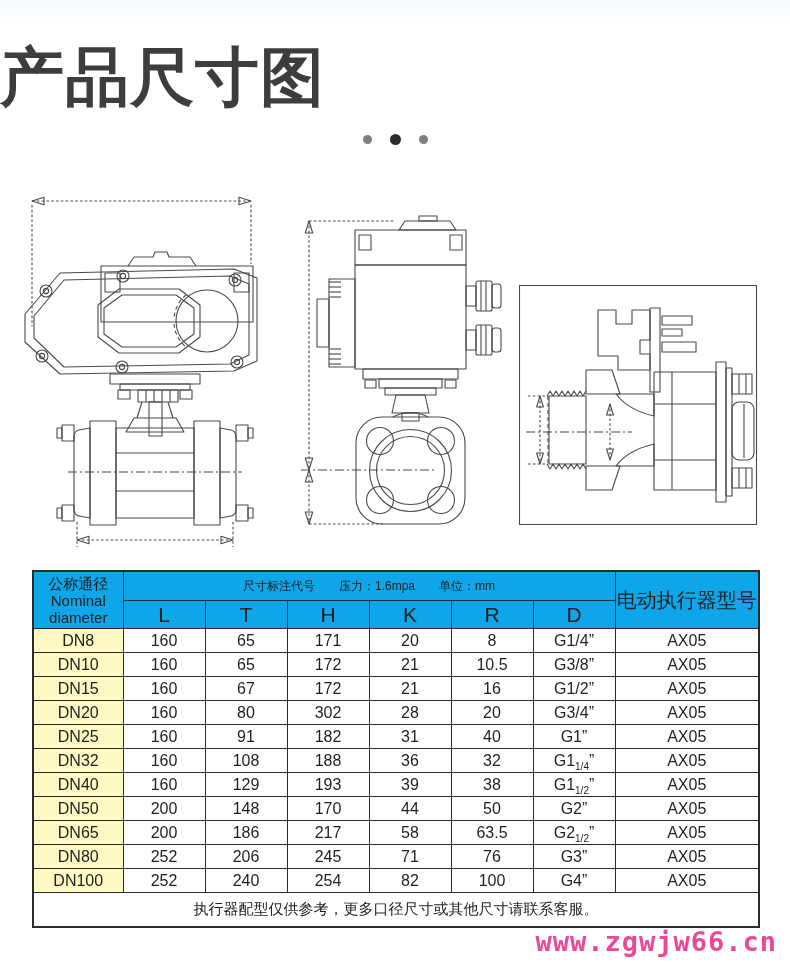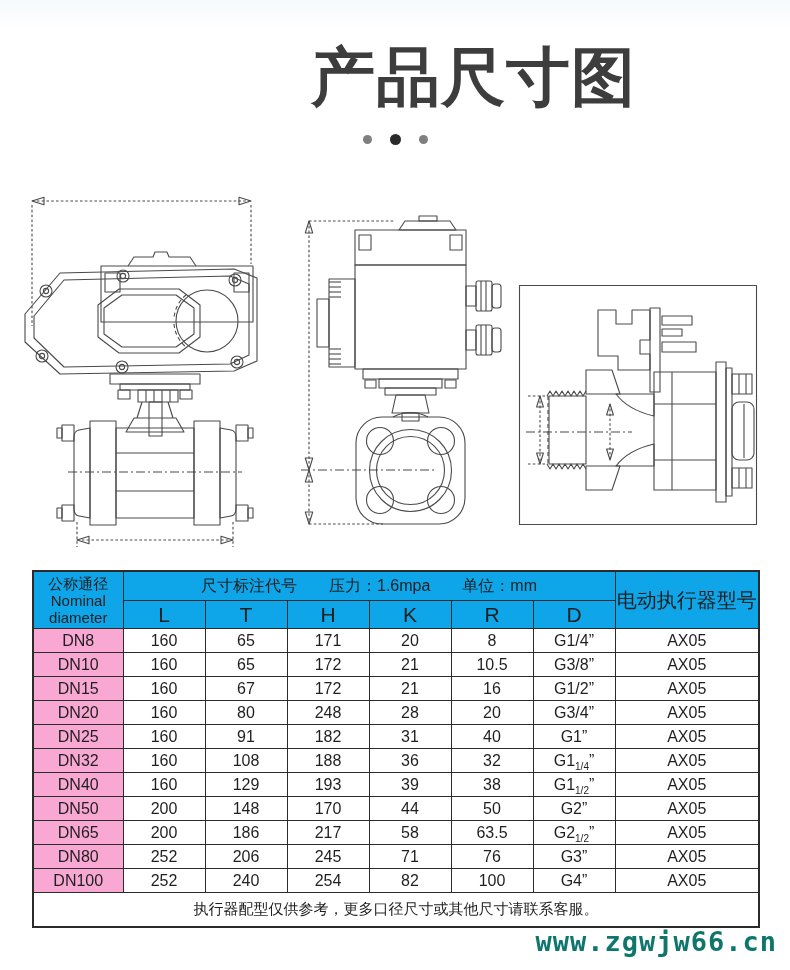--- a/index.html
+++ b/index.html
@@ -2,21 +2,21 @@
 <html><head>
 <meta charset="utf-8">
 <style>
   html,body { margin:0; padding:0; }
   body {
     width:790px; height:970px; position:relative; overflow:hidden;
     background:#ffffff; font-family:"Liberation Sans", sans-serif;
   }
   .topband { position:absolute; top:0; left:0; width:790px; height:30px;
     background:linear-gradient(#f6f9fc,#ffffff); }
-  .page-title { position:absolute; top:42px; left:0; width:636px; text-align:right;
+  .page-title { position:absolute; top:42px; left:0; width:636px; text-align:left;
     font-size:64px; font-weight:bold; color:#3d3d3d; letter-spacing:1px; line-height:1.1; }
   .dots { position:absolute; top:134px; left:0; width:790px; display:flex;
     justify-content:center; align-items:center; gap:18px; }
   .dot { width:9px; height:9px; border-radius:50%; background:#7f7f7f; }
   .dot.mid { width:11px; height:11px; background:#2a2a2a; }
 
   .drawing { position:absolute; }
 
   
   svg.drawing * { fill:none; stroke:#4a4a4a; stroke-width:1.1; stroke-linejoin:round; stroke-linecap:butt; }
@@ -32,31 +32,31 @@
   .arrow { fill:#333333; stroke:none; }
   .dimtext   { fill:#2b2b2b; stroke:none !important; font-size:21px; font-family:"Liberation Sans",sans-serif; }
   .dimtext-s { fill:#2b2b2b; stroke:none !important; font-size:17px; font-family:"Liberation Sans",sans-serif; }
 
   
   table.spec { position:absolute; top:570px; left:32px; width:726px;
     border-collapse:collapse; table-layout:fixed; border:2px solid #2b2b2b; }
   table.spec th, table.spec td { border:1px solid #2b2b2b; text-align:center;
     padding:0; color:#1f1f1f; font-weight:normal; }
   .hd { background:#0ea5e9; }
-  .firstcol { background:#f9a8d4; }
+  .firstcol { background:#fef9c3; }
   .nominal-cell { font-size:15px; line-height:17px; }
-  .group-cell { font-size:16px; height:28px;margin-top:40px; }
+  .group-cell { font-size:12px; height:28px;margin-top:40px; }
   .dim-head { font-size:21px; height:27px; }
   td.datacell, td.dncell { font-size:16px; height:23px; line-height:23px; }
   sub.frac { font-size:10px; line-height:0; }
   .note-cell { text-align:right; font-size:15px; padding:7px 9px !important; }
 
   .watermark { position:absolute; top:926px; right:13px;
     font-family:"DejaVu Sans Mono", monospace; font-weight:bold;
-    font-size:27px; color:#0f766e; letter-spacing:1px; }
+    font-size:27px; color:#ec4899; letter-spacing:1px; }
 </style>
 </head>
 <body>
 
 <svg width="0" height="0" style="position:absolute" aria-hidden="true">
   <defs>
     <pattern id="hatch" patternUnits="userSpaceOnUse" width="5" height="5" patternTransform="rotate(45)">
       <rect width="5" height="5" fill="#ffffff"></rect>
       <line x1="0" y1="0" x2="0" y2="5" stroke="#555555" stroke-width="1.4"></line>
     </pattern>
@@ -358,21 +358,21 @@
     <td class="datacell">172</td>
     <td class="datacell">21</td>
     <td class="datacell">16</td>
     <td class="datacell"><span>G1/2</span><sub class="frac"></sub><span>”</span></td>
     <td class="datacell">AX05</td>
   </tr>
   <tr>
     <td class="firstcol dncell">DN20</td>
     <td class="datacell">160</td>
     <td class="datacell">80</td>
-    <td class="datacell">248</td>
+    <td class="datacell">302</td>
     <td class="datacell">28</td>
     <td class="datacell">20</td>
     <td class="datacell"><span>G3/4</span><sub class="frac"></sub><span>”</span></td>
     <td class="datacell">AX05</td>
   </tr>
   <tr>
     <td class="firstcol dncell">DN25</td>
     <td class="datacell">160</td>
     <td class="datacell">91</td>
     <td class="datacell">182</td>

